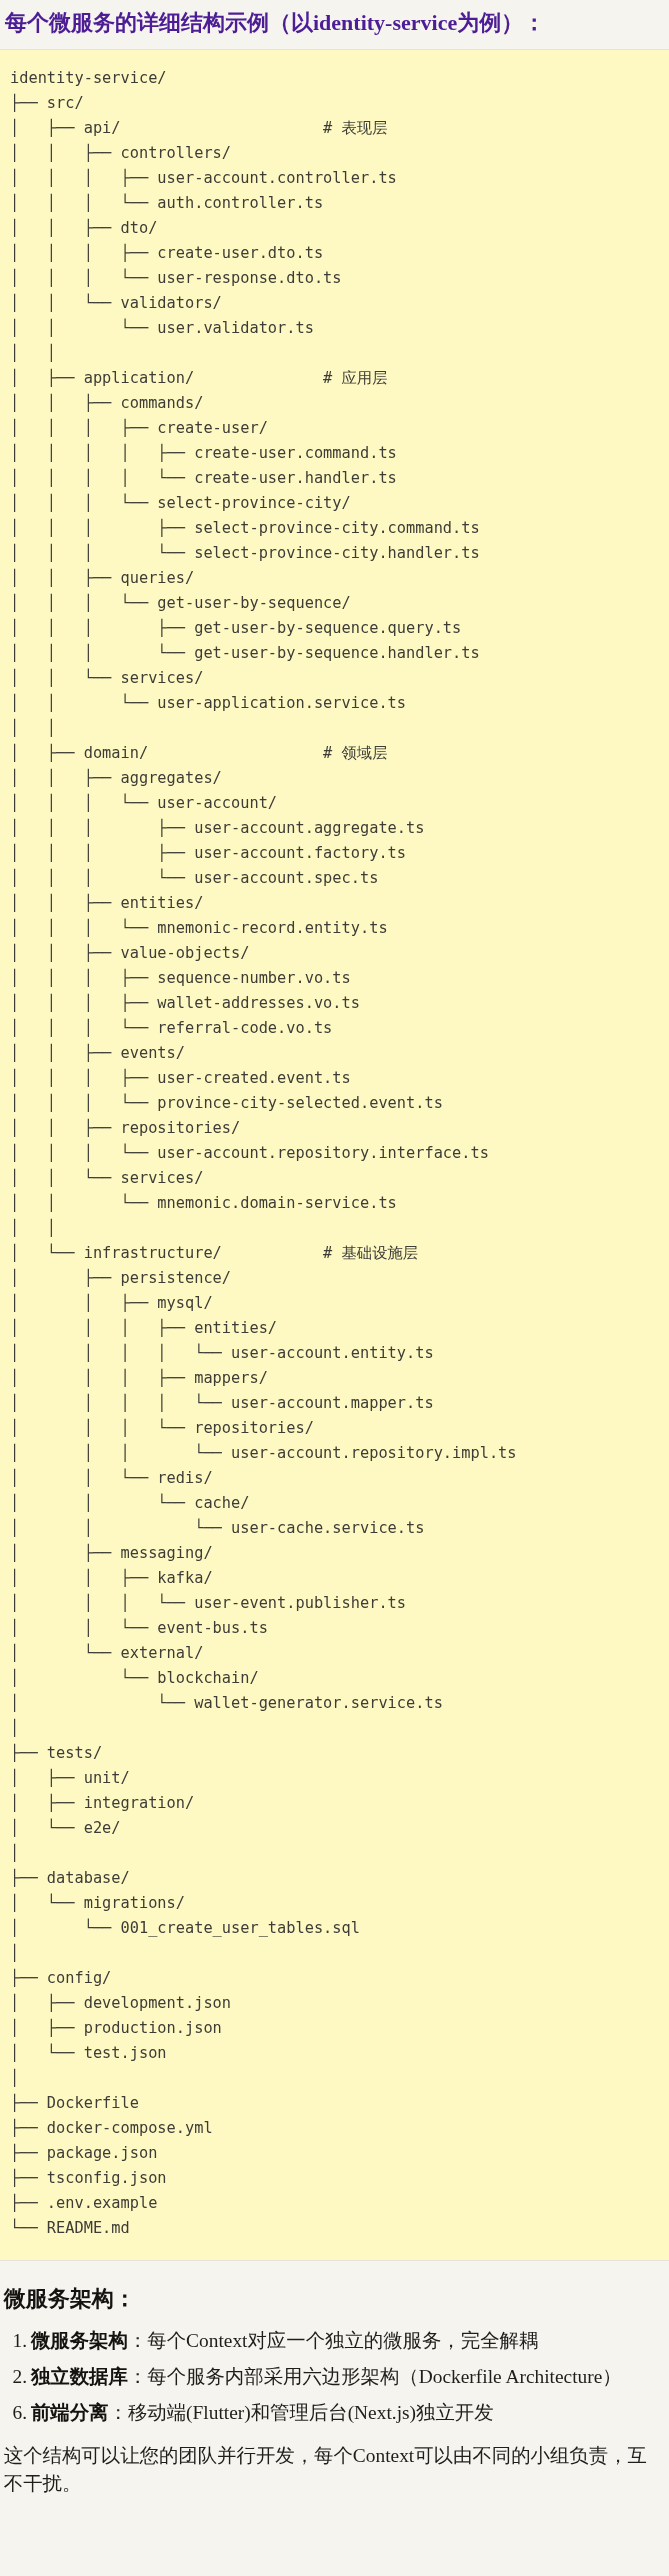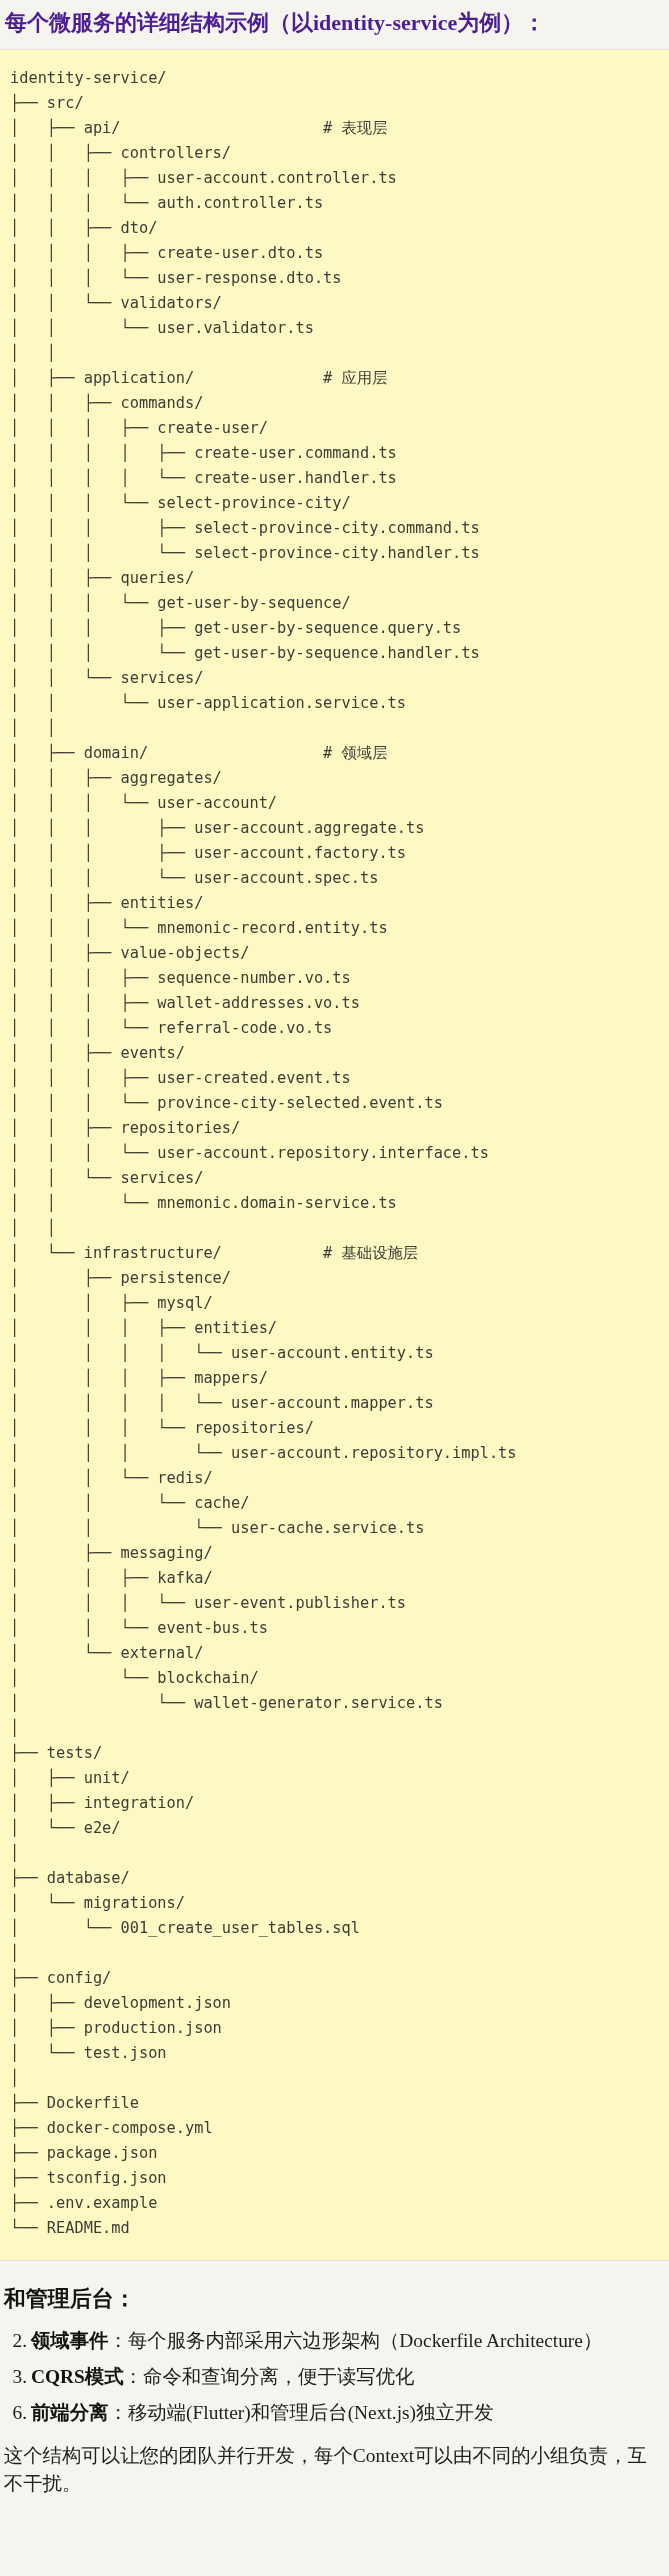--- a/index.html
+++ b/index.html
@@ -155,25 +155,25 @@
 │
 ├── Dockerfile
 ├── docker-compose.yml
 ├── package.json
 ├── tsconfig.json
 ├── .env.example
 └── README.md</pre>
   </div>
 
   <div class="notes">
-    <div class="notes-heading">和管理后台：</div>
+    <div class="notes-heading">微服务架构：</div>
 
     <ol class="notes-list">
-      <li class="note-item"><span class="note-num">2.</span><span class="note-term">领域事件</span><span class="note-desc">：每个服务内部采用六边形架构（Dockerfile Architecture）</span></li>
-      <li class="note-item"><span class="note-num">3.</span><span class="note-term">CQRS模式</span><span class="note-desc">：命令和查询分离，便于读写优化</span></li>
+      <li class="note-item"><span class="note-num">1.</span><span class="note-term">微服务架构</span><span class="note-desc">：每个Context对应一个独立的微服务，完全解耦</span></li>
+      <li class="note-item"><span class="note-num">2.</span><span class="note-term">独立数据库</span><span class="note-desc">：每个服务内部采用六边形架构（Dockerfile Architecture）</span></li>
       <li class="note-item"><span class="note-num">6.</span><span class="note-term">前端分离</span><span class="note-desc">：移动端(Flutter)和管理后台(Next.js)独立开发</span></li>
     </ol>
 
     <p class="footer-note">这个结构可以让您的团队并行开发，每个Context可以由不同的小组负责，互不干扰。</p>
   </div>
 
 </div>
 
 
 </body></html>

